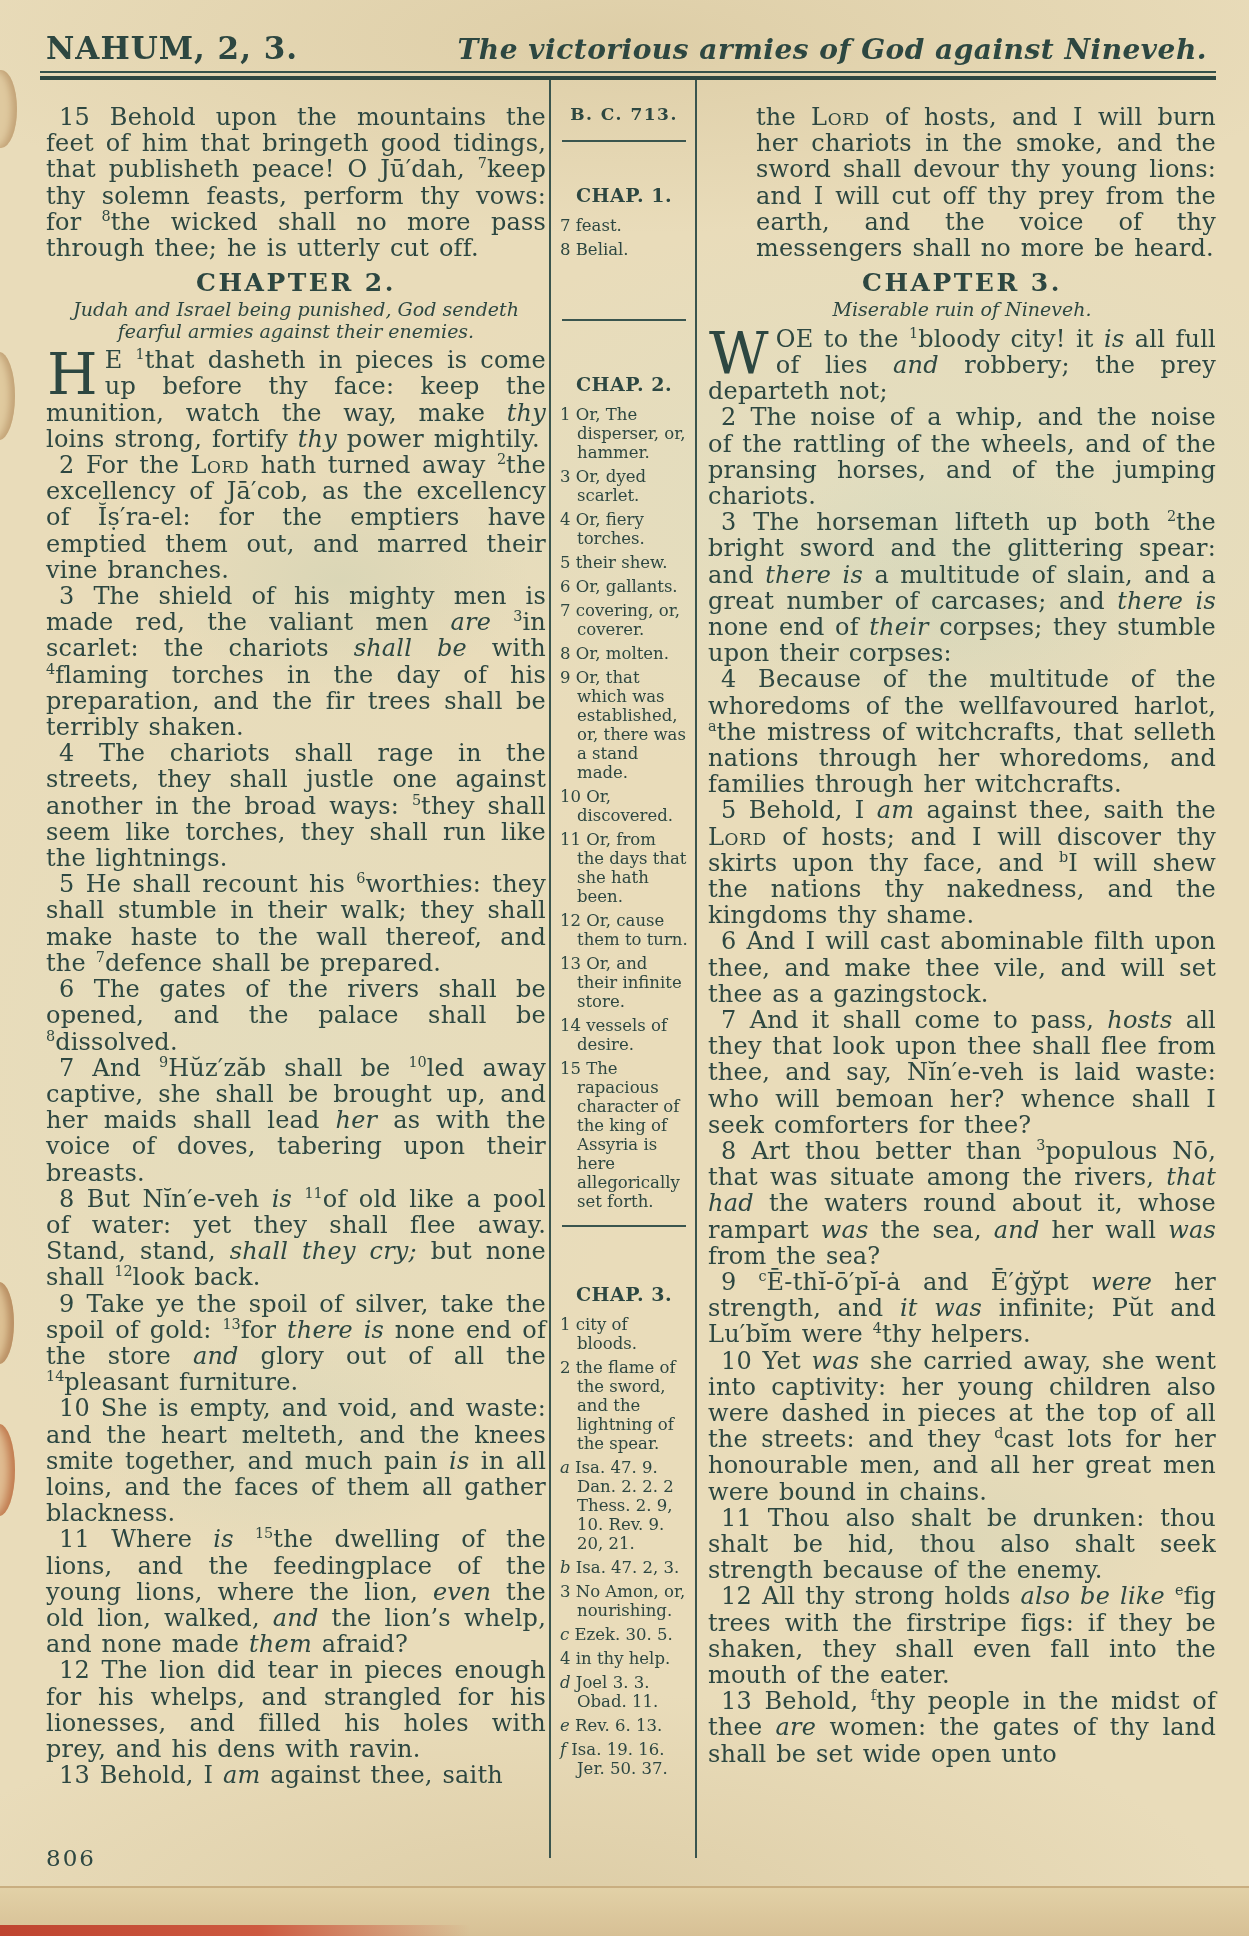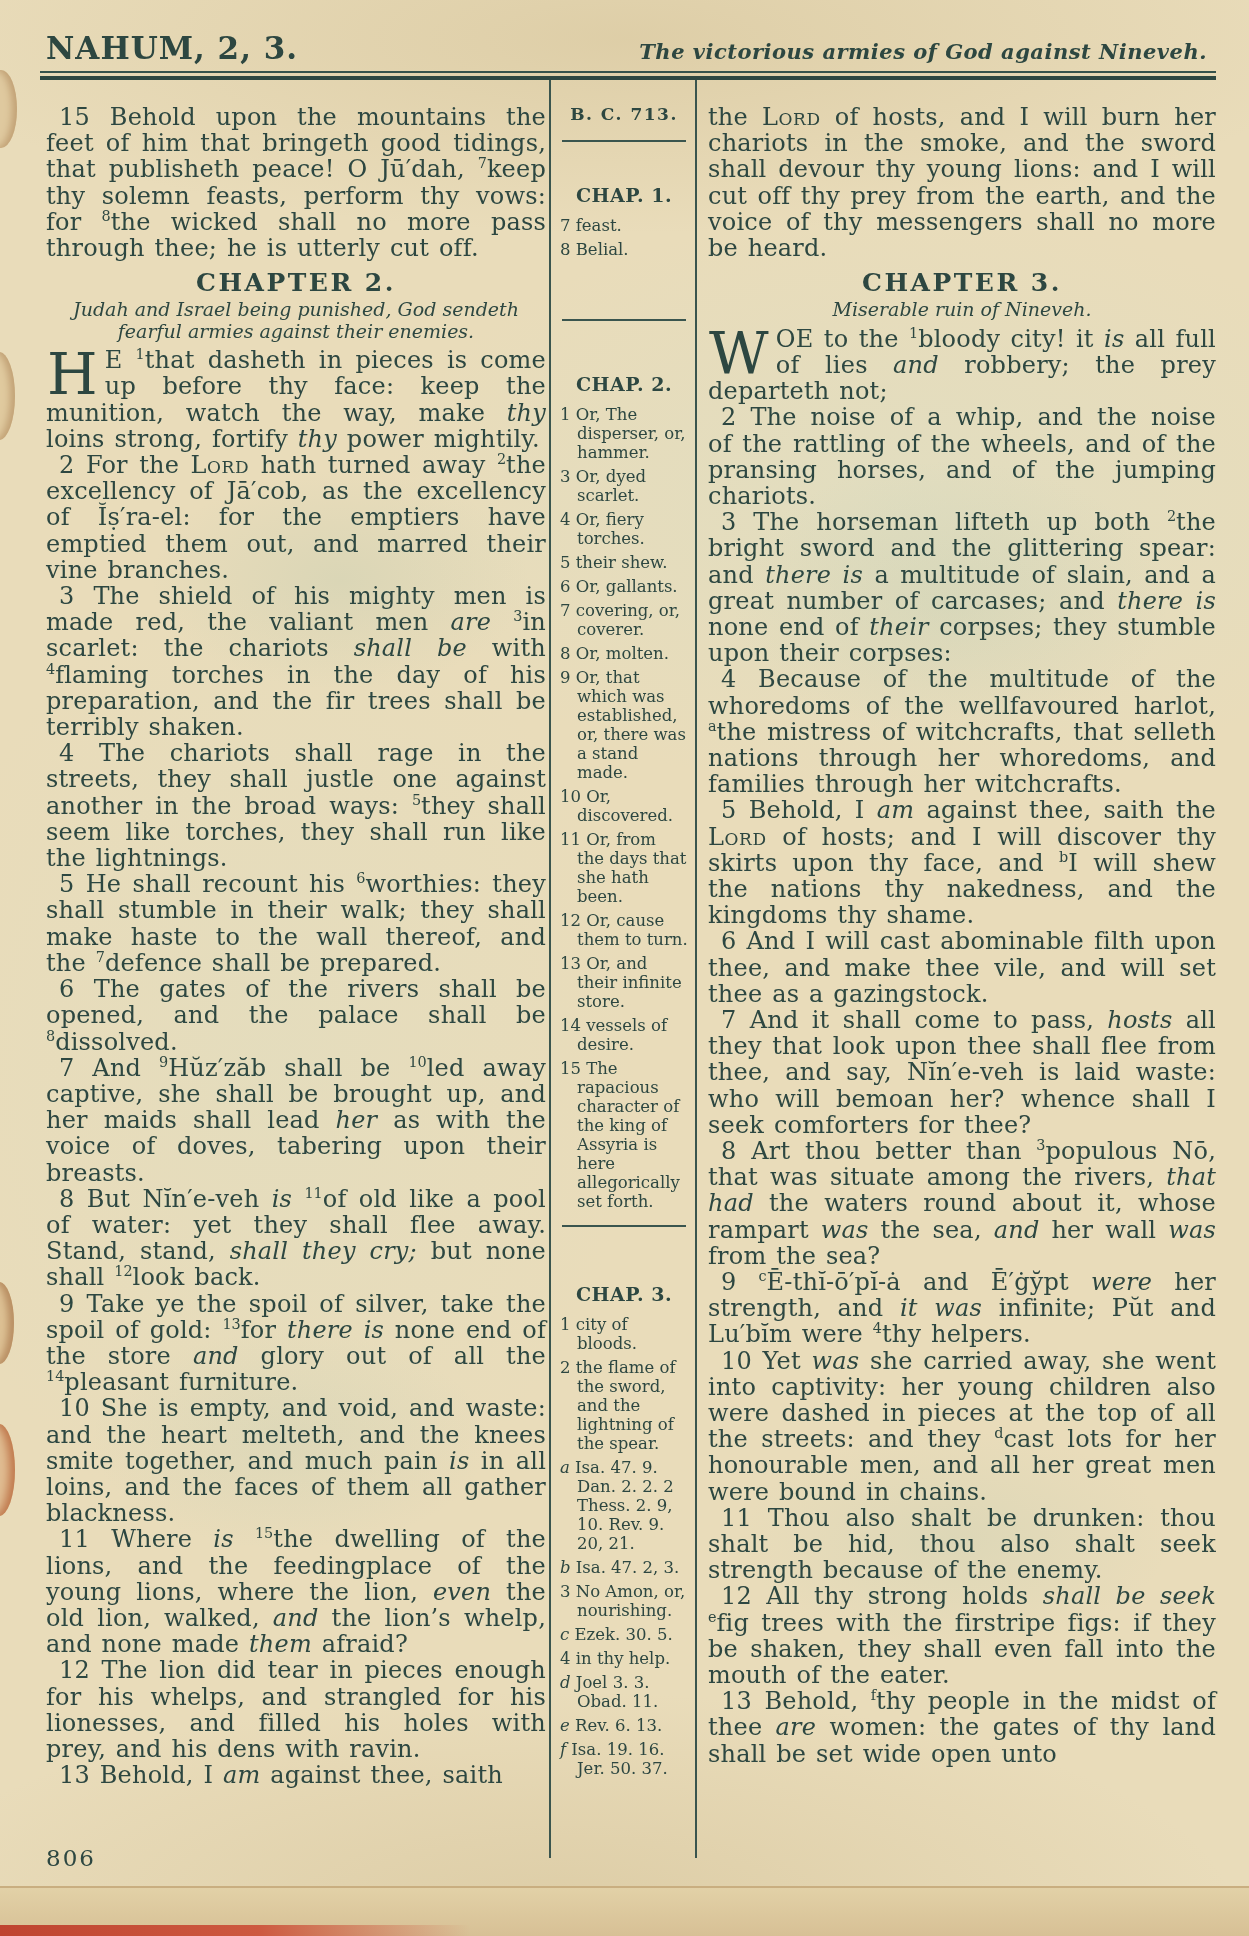--- a/index.html
+++ b/index.html
@@ -14,34 +14,34 @@
       #e9dcba;
   }
   .ghost{position:absolute;pointer-events:none;}
   .g1{left:150px;top:470px;width:380px;height:220px;background:radial-gradient(ellipse closest-side,rgba(140,182,162,0.16),transparent);}
   .g2{left:730px;top:460px;width:440px;height:280px;background:radial-gradient(ellipse closest-side,rgba(140,182,162,0.14),transparent);}
   .g3{left:740px;top:1430px;width:430px;height:220px;background:radial-gradient(ellipse closest-side,rgba(140,182,162,0.13),transparent);}
   .g4{left:90px;top:1330px;width:400px;height:220px;background:radial-gradient(ellipse closest-side,rgba(140,182,162,0.12),transparent);}
 
   .header{position:absolute;top:30px;left:46px;right:42px;display:flex;justify-content:space-between;align-items:baseline;}
   .header-left{font-size:31px;font-weight:bold;letter-spacing:1px;}
-  .header-right{font-size:21px;font-style:italic;font-weight:bold;letter-spacing:0.5px;}
+  .header-right{font-size:28px;font-style:italic;font-weight:bold;letter-spacing:0.5px;}
   .head-rule{position:absolute;top:71px;left:40px;width:1176px;height:3px;border-top:2px solid #35524b;border-bottom:4px solid #2d4741;}
 
   .vrule{position:absolute;top:80px;height:1778px;width:2px;background:#3a554e;}
   .vrule1{left:549px;}
   .vrule2{left:695px;}
 
   .col{position:absolute;top:104px;}
   .col-left{left:46px;width:500px;}
   .col-mid{left:560px;width:128px;}
   .col-right{left:708px;width:508px;}
 
   .verse{margin:0;text-align:justify;font-size:24px;line-height:26.2px;text-indent:13px;word-spacing:2px;letter-spacing:0.2px;}
-  .verse.cont{text-indent:0;}
+  .verse.cont{text-indent:0;margin-left:48px;}
   .verse sup{font-size:60%;line-height:0;vertical-align:super;letter-spacing:0;}
   .sc{font-variant:small-caps;letter-spacing:0.6px;}
   .chap-heading{margin:7px 0 2px;text-align:center;font-size:25px;font-weight:bold;letter-spacing:2.5px;}
   .chap-summary{margin:0 0 5px;text-align:center;font-style:italic;font-size:19px;line-height:21.5px;text-indent:0;}
   .dropcap-verse{text-indent:0;}
   .dropcap{float:left;font-size:58px;line-height:48px;padding:3px 7px 0 1px;}
 
   .bc{font-size:17px;font-weight:bold;text-align:center;letter-spacing:1.5px;}
   .mid-rule{border-top:2px solid #3a554e;margin:0 2px;}
   .r1{margin-top:16px;}
@@ -164,21 +164,21 @@
     <p class="verse">2 The noise of a whip, and the noise of the rattling of the wheels, and of the pransing horses, and of the jumping chariots.</p>
         <p class="verse">3 The horseman lifteth up both <sup>2</sup>the bright sword and the glittering spear: and <em>there is</em> a multitude of slain, and a great number of carcases; and <em>there is</em> none end of <em>their</em> corpses; they stumble upon their corpses:</p>
         <p class="verse">4 Because of the multitude of the whoredoms of the wellfavoured harlot, <sup>a</sup>the mistress of witchcrafts, that selleth nations through her whoredoms, and families through her witchcrafts.</p>
         <p class="verse">5 Behold, I <em>am</em> against thee, saith the <span class="sc">Lord</span> of hosts; and I will discover thy skirts upon thy face, and <sup>b</sup>I will shew the nations thy nakedness, and the kingdoms thy shame.</p>
         <p class="verse">6 And I will cast abominable filth upon thee, and make thee vile, and will set thee as a gazingstock.</p>
         <p class="verse">7 And it shall come to pass, <em>hosts</em> all they that look upon thee shall flee from thee, and say, Nĭn′e-veh is laid waste: who will bemoan her? whence shall I seek comforters for thee?</p>
         <p class="verse">8 Art thou better than <sup>3</sup>populous Nō, that was situate among the rivers, <em>that had</em> the waters round about it, whose rampart <em>was</em> the sea, <em>and</em> her wall <em>was</em> from the sea?</p>
         <p class="verse">9 <sup>c</sup>Ē-thĭ-ō′pĭ-ȧ and Ē′ġy̆pt <em>were</em> her strength, and <em>it was</em> infinite; Pŭt and Lu′bĭm were <sup>4</sup>thy helpers.</p>
         <p class="verse">10 Yet <em>was</em> she carried away, she went into captivity: her young children also were dashed in pieces at the top of all the streets: and they <sup>d</sup>cast lots for her honourable men, and all her great men were bound in chains.</p>
         <p class="verse">11 Thou also shalt be drunken: thou shalt be hid, thou also shalt seek strength because of the enemy.</p>
-        <p class="verse">12 All thy strong holds <em>shall be seek</em> <sup>e</sup>fig trees with the firstripe figs: if they be shaken, they shall even fall into the mouth of the eater.</p>
+        <p class="verse">12 All thy strong holds <em>also be like</em> <sup>e</sup>fig trees with the firstripe figs: if they be shaken, they shall even fall into the mouth of the eater.</p>
         <p class="verse">13 Behold, <sup>f</sup>thy people in the midst of thee <em>are</em> women: the gates of thy land shall be set wide open unto</p>
       </div>
   </section>
 
   <div class="page-num">806</div>
 
   <div class="bottom-edge"></div>
   <div class="red-edge"></div>
 </div>
 

